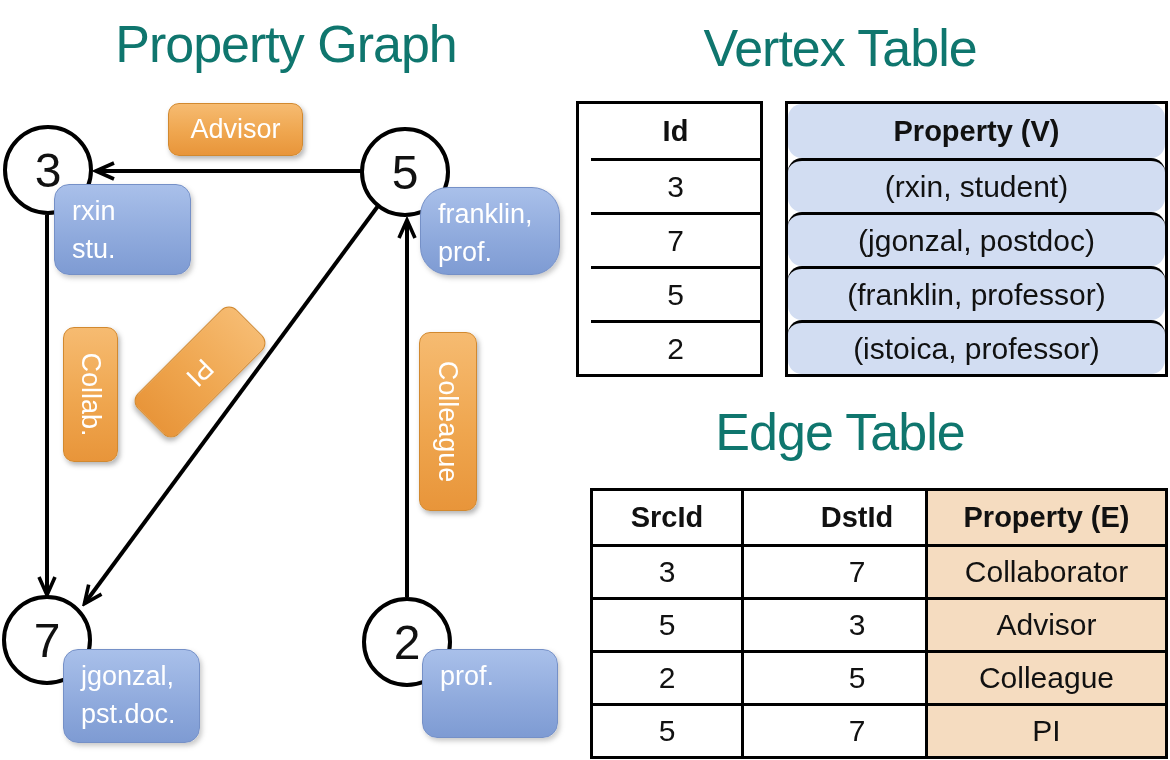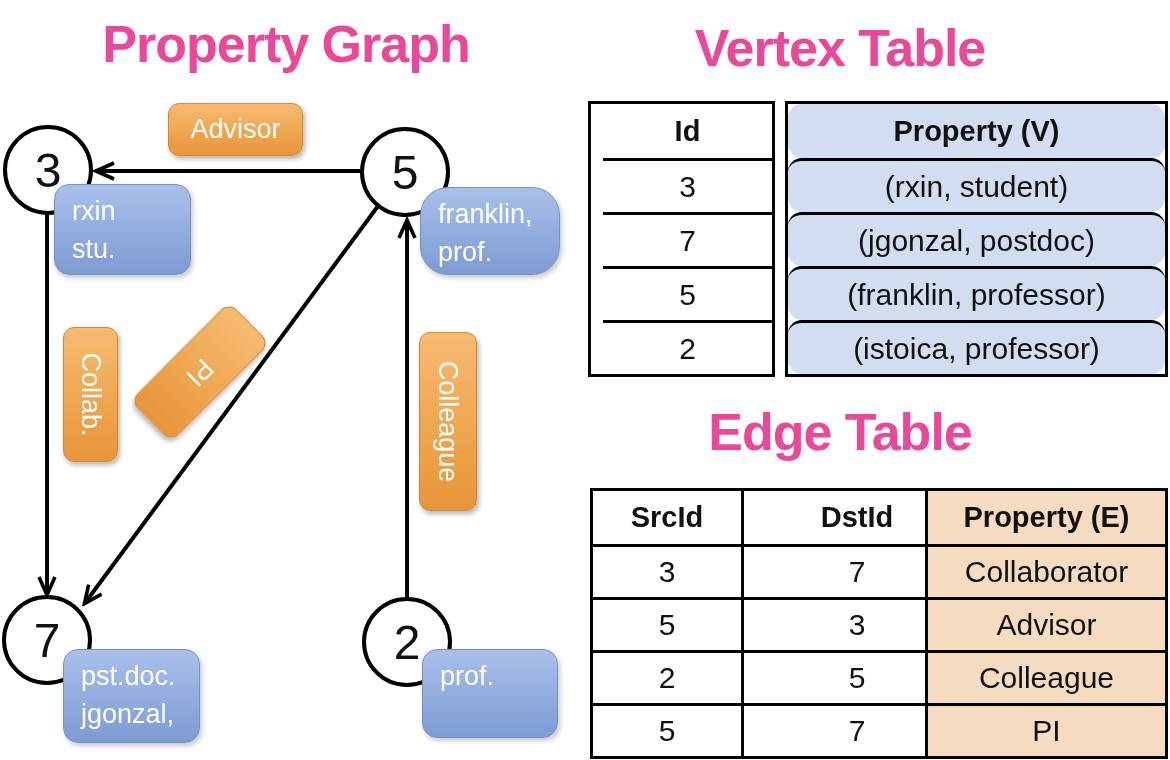--- a/index.html
+++ b/index.html
@@ -2,21 +2,21 @@
 <html><head>
 <meta charset="utf-8">
 <style>
   html,body{margin:0;padding:0;background:#fff;}
   .canvas{
     position:relative;width:1170px;height:760px;background:#ffffff;overflow:hidden;
     font-family:"Liberation Sans","DejaVu Sans",sans-serif;color:#111;
   }
   .title{
     position:absolute;text-align:center;font-size:52px;letter-spacing:-1px;
-    color:#ec4899;white-space:nowrap;font-weight:bold;
+    color:#0f766e;white-space:nowrap;
   }
   
   .edges{position:absolute;left:0;top:0;z-index:1;}
   .edges line{stroke:#000;stroke-width:4;}
   .node{
     position:absolute;width:90px;height:90px;border-radius:50%;
     background:#fff;border:4.5px solid #000;box-sizing:border-box;
     display:flex;align-items:center;justify-content:center;
     font-size:48px;z-index:2;
   }
@@ -100,30 +100,30 @@
 
   <div class="vbox" style="left:54px;top:184px;width:137px;height:91px;">
     <span>rxin</span>
     <span>stu.</span>
   </div>
   <div class="vbox" style="left:420px;top:187px;width:140px;height:88px;border-radius:28px;">
     <span>franklin,</span>
     <span>prof.</span>
   </div>
   <div class="vbox" style="left:63px;top:649px;width:137px;height:94px;">
+    <span>jgonzal,</span>
     <span>pst.doc.</span>
-    <span>jgonzal,</span>
   </div>
   <div class="vbox" style="left:422px;top:649px;width:136px;height:89px;">
     <span>prof.</span>
   </div>
 
   <div class="title" style="left:590px;top:18px;width:500px;">Vertex Table</div>
 
-  <div class="tblock" style="left:588px;top:101px;width:187px;padding-left:12px;">
+  <div class="tblock" style="left:576px;top:101px;width:187px;padding-left:12px;">
     <div class="cell hdr">Id</div>
     <div class="cell">3</div>
     <div class="cell">7</div>
     <div class="cell">5</div>
     <div class="cell">2</div>
   </div>
   <div class="tblock blue" style="left:785px;top:101px;width:383px;">
     <div class="cell hdr">Property (V)</div>
     <div class="cell">(rxin, student)</div>
     <div class="cell">(jgonzal, postdoc)</div>

